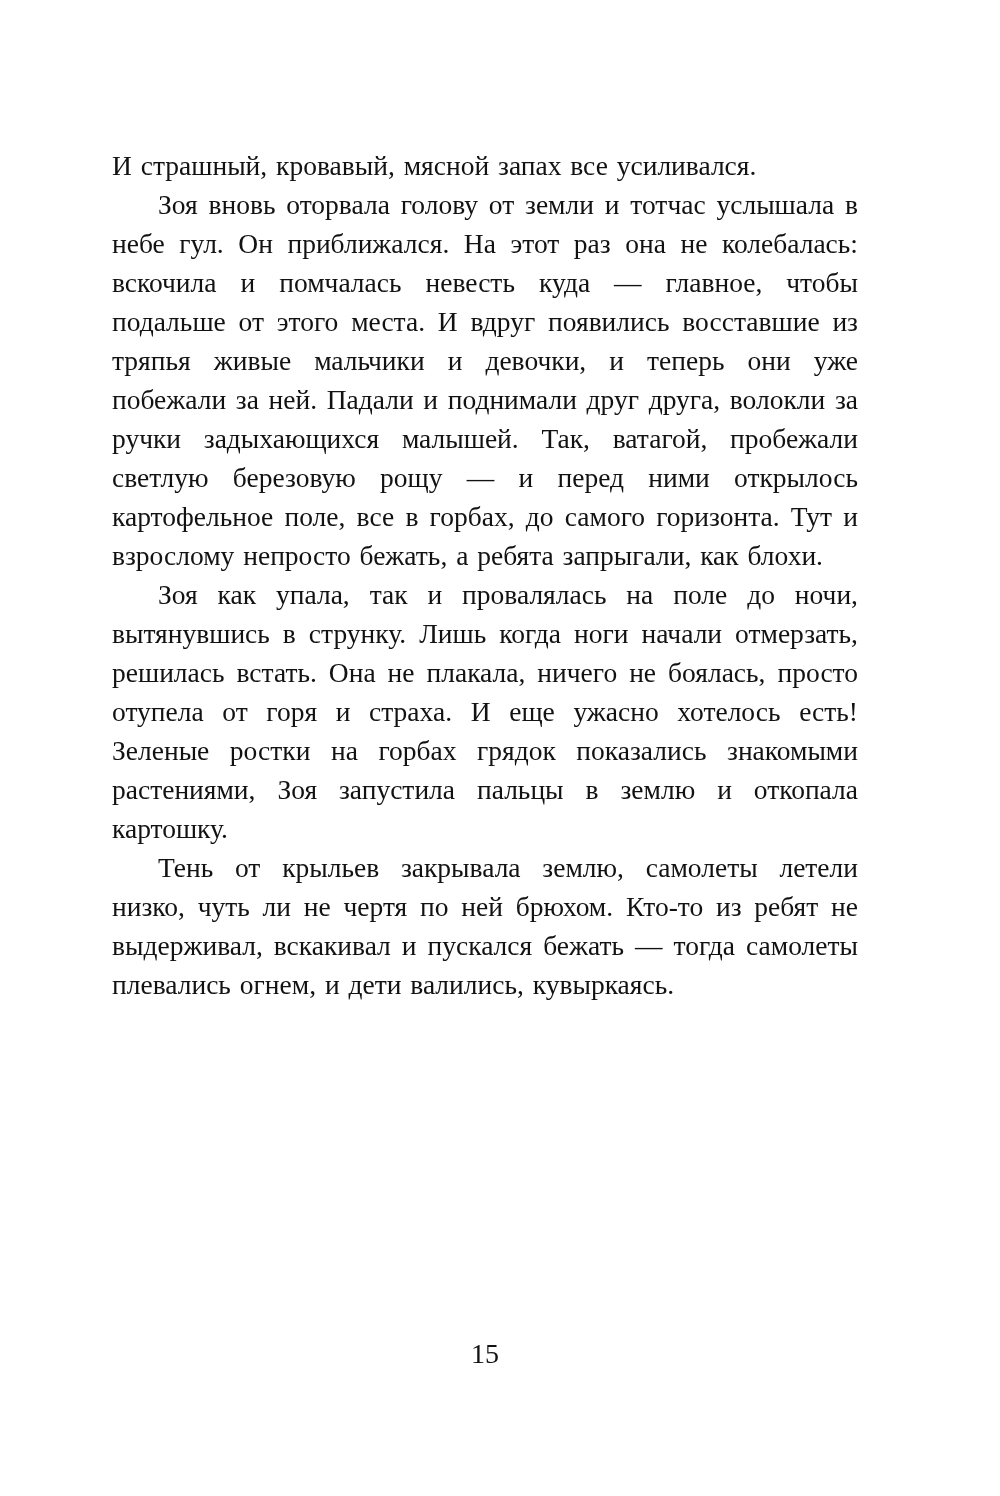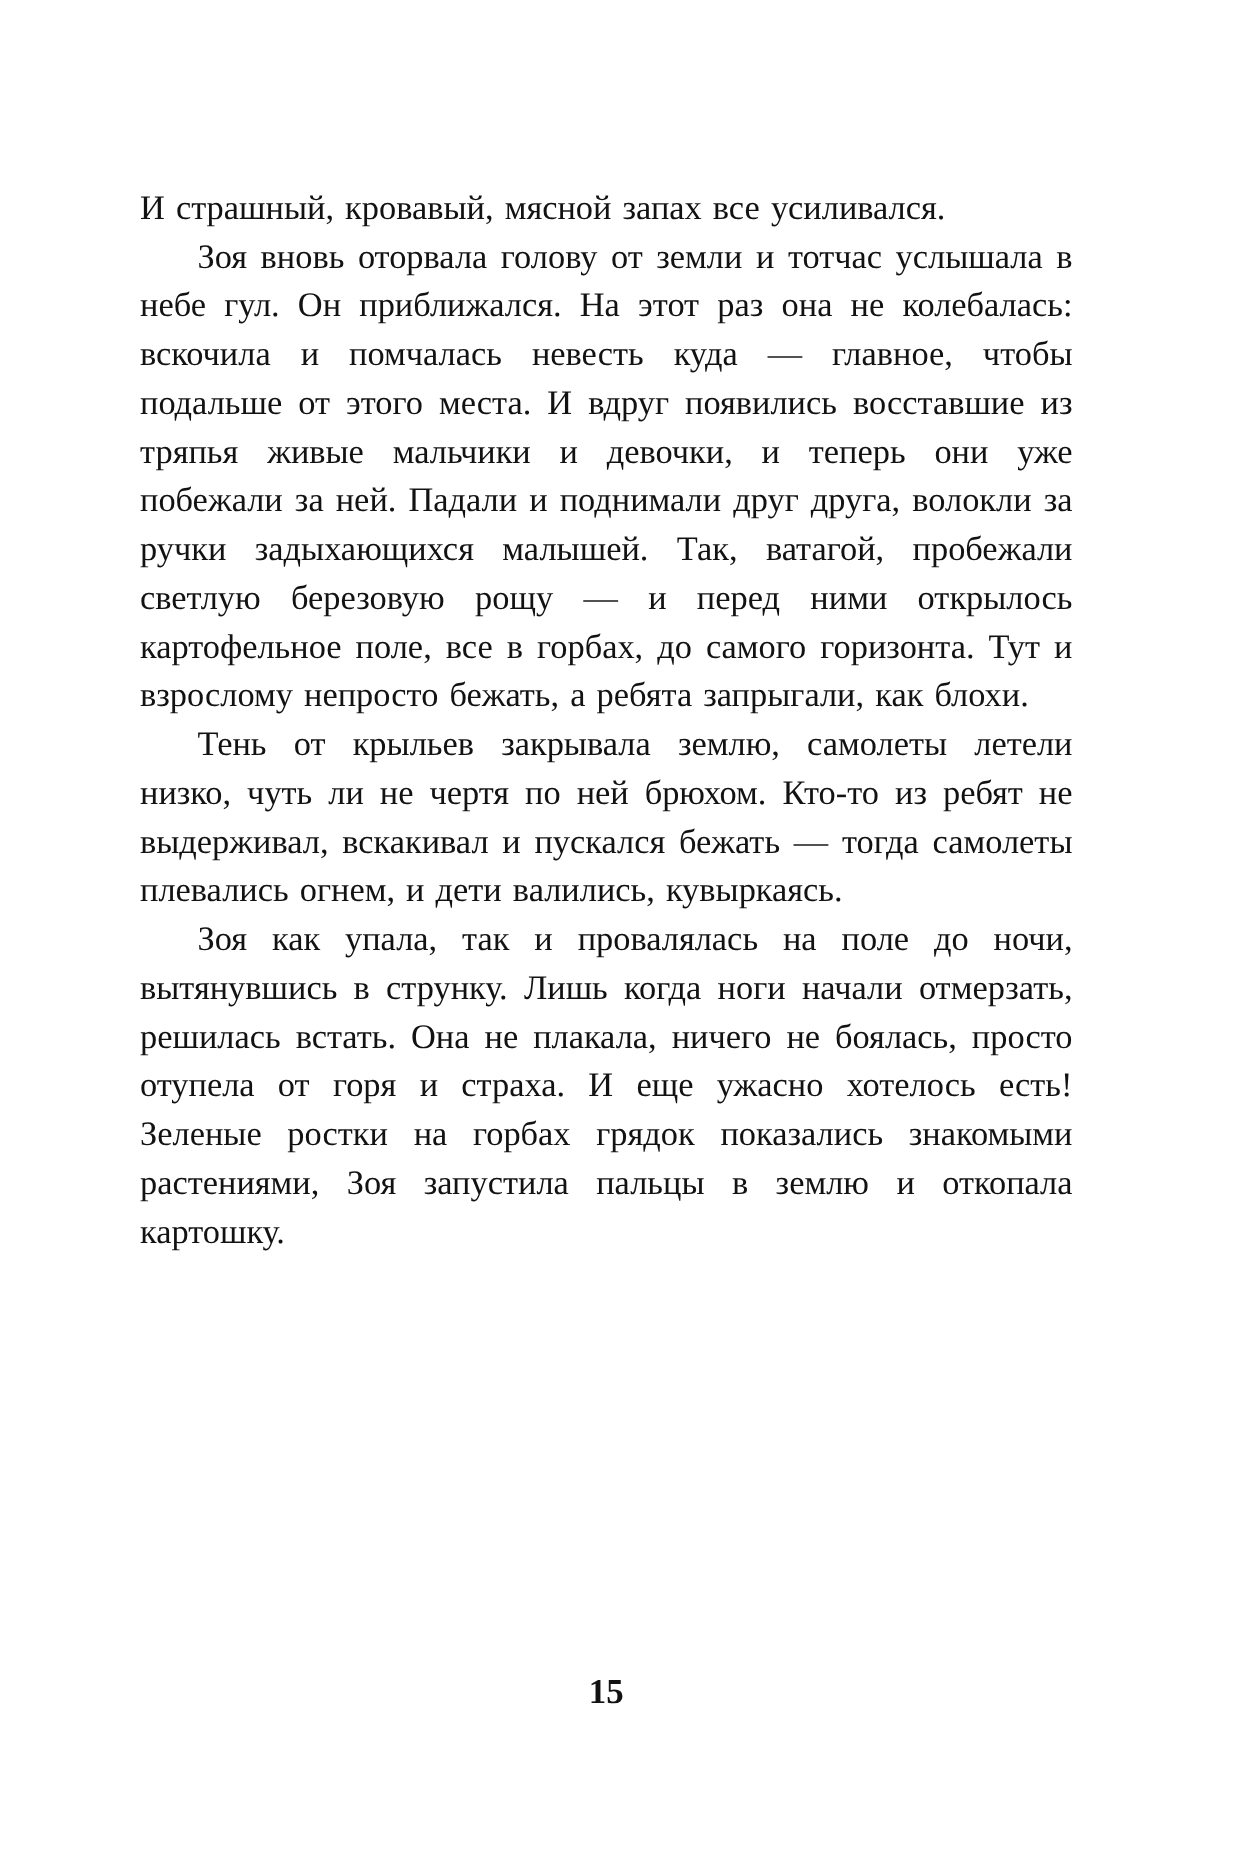--- a/index.html
+++ b/index.html
@@ -36,28 +36,28 @@
     text-indent: 0;
   }
   .page-number {
     position: absolute;
     left: 112px;
     top: 1338px;
     width: 746px;
     text-align: center;
     font-family: "Liberation Serif", "DejaVu Serif", serif;
     font-size: 28px;
-    font-weight: bold;
+    font-weight: normal;
     color: #121212;
   }
 </style>
 </head>
 <body>
 
 <div class="page">
   <div class="text-block">
     <p class="continuation">И страшный, кровавый, мясной запах все усиливался.</p>
     <p>Зоя вновь оторвала голову от земли и тотчас услышала в небе гул. Он приближался. На этот раз она не колебалась: вскочила и помчалась невесть куда — главное, чтобы подальше от этого места. И вдруг появились восставшие из тряпья живые мальчики и девочки, и теперь они уже побежали за ней. Падали и поднимали друг друга, волокли за ручки задыхающихся малышей. Так, ватагой, пробежали светлую березовую рощу — и перед ними открылось картофельное поле, все в горбах, до самого горизонта. Тут и взрослому непросто бежать, а ребята запрыгали, как блохи.</p>
+    <p>Зоя как упала, так и провалялась на поле до ночи, вытянувшись в струнку. Лишь когда ноги начали отмерзать, решилась встать. Она не плакала, ничего не боялась, просто отупела от горя и страха. И еще ужасно хотелось есть! Зеленые ростки на горбах грядок показались знакомыми растениями, Зоя запустила пальцы в землю и откопала картошку.</p>
     <p>Тень от крыльев закрывала землю, самолеты летели низко, чуть ли не чертя по ней брюхом. Кто-то из ребят не выдерживал, вскакивал и пускался бежать — тогда самолеты плевались огнем, и дети валились, кувыркаясь.</p>
-    <p>Зоя как упала, так и провалялась на поле до ночи, вытянувшись в струнку. Лишь когда ноги начали отмерзать, решилась встать. Она не плакала, ничего не боялась, просто отупела от горя и страха. И еще ужасно хотелось есть! Зеленые ростки на горбах грядок показались знакомыми растениями, Зоя запустила пальцы в землю и откопала картошку.</p>
   </div>
   <div class="page-number">15</div>
 </div>
 
 </body></html>

